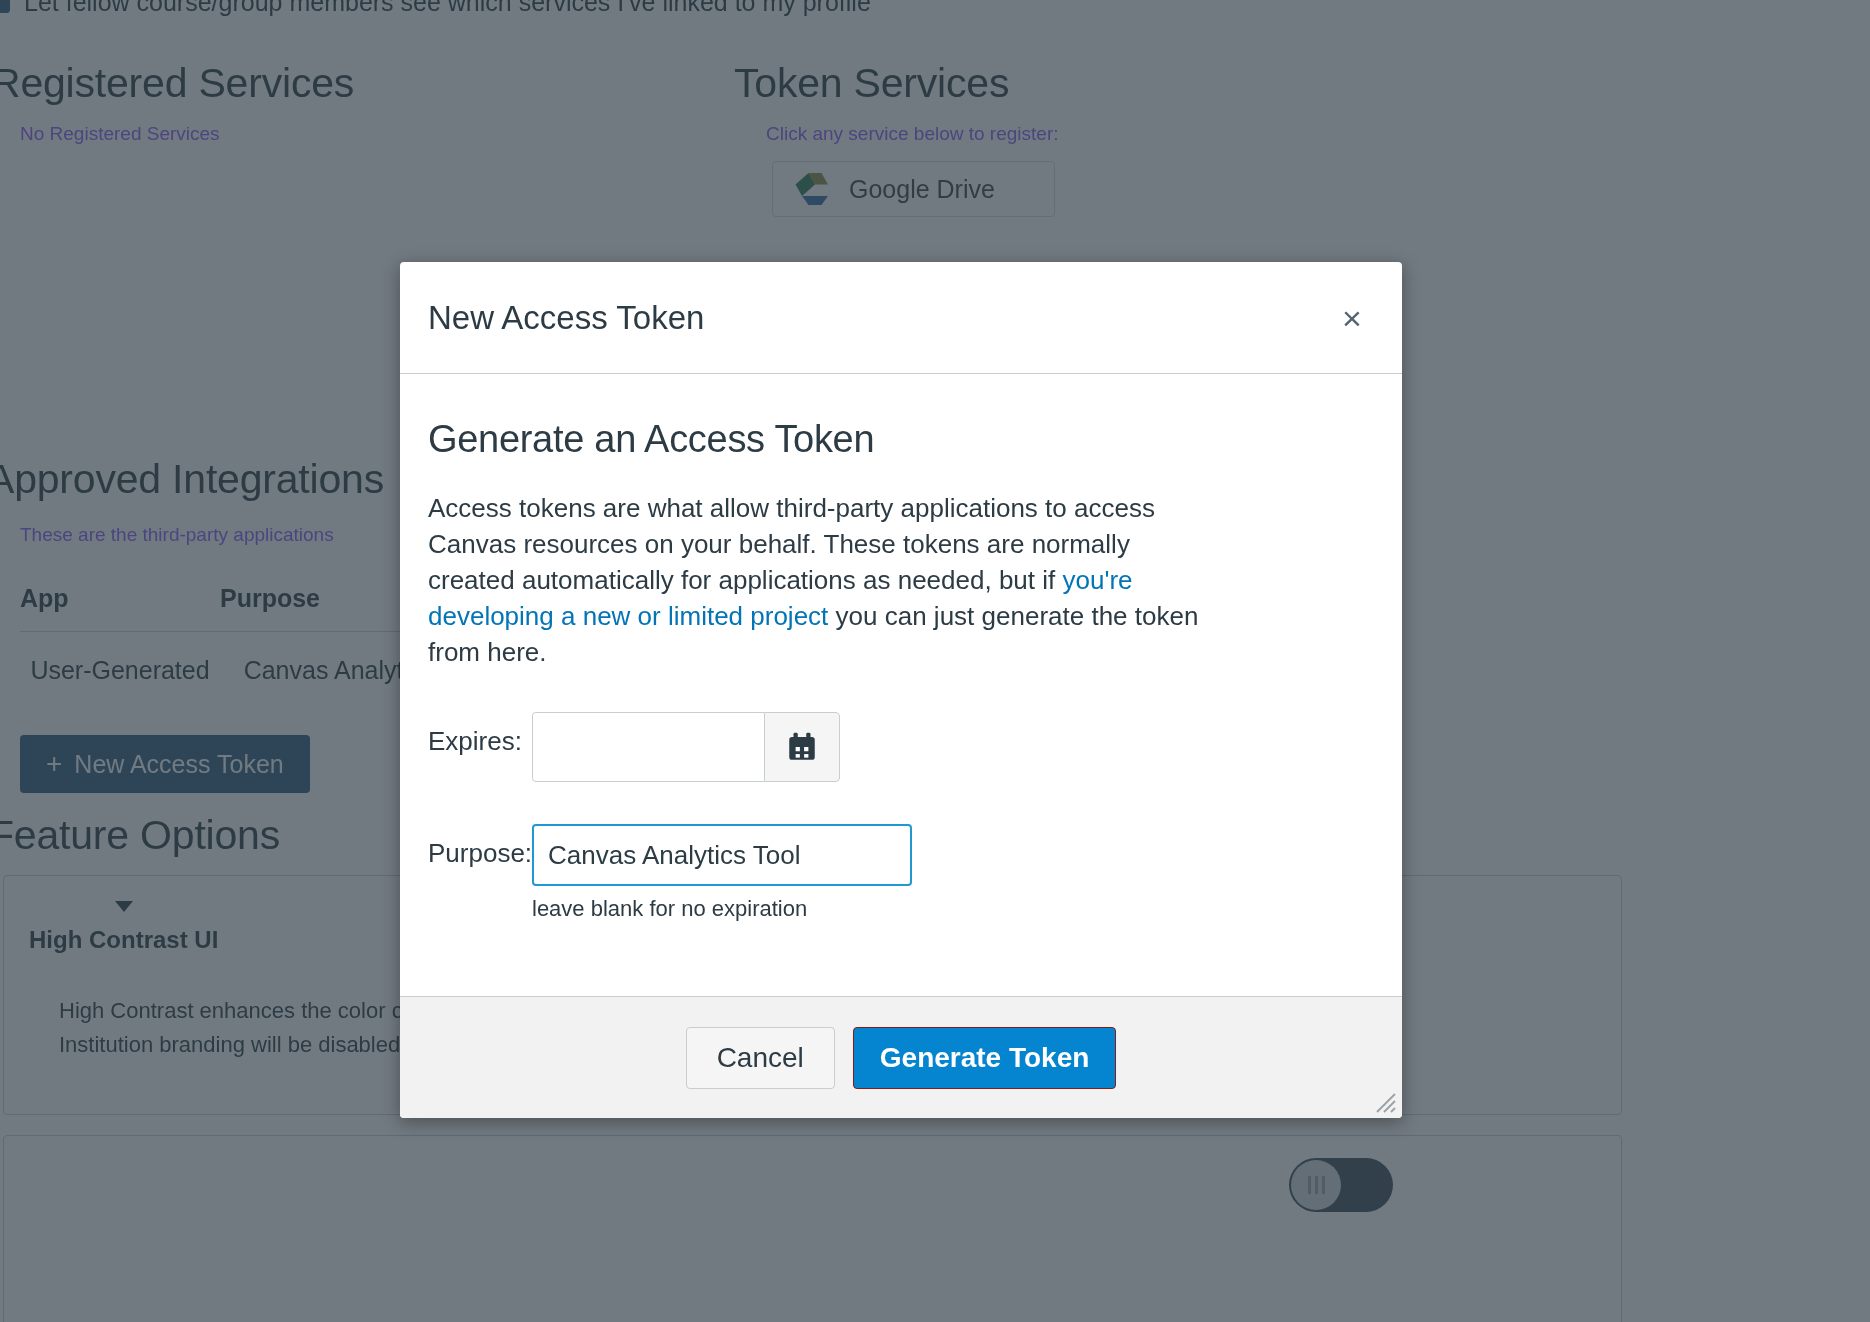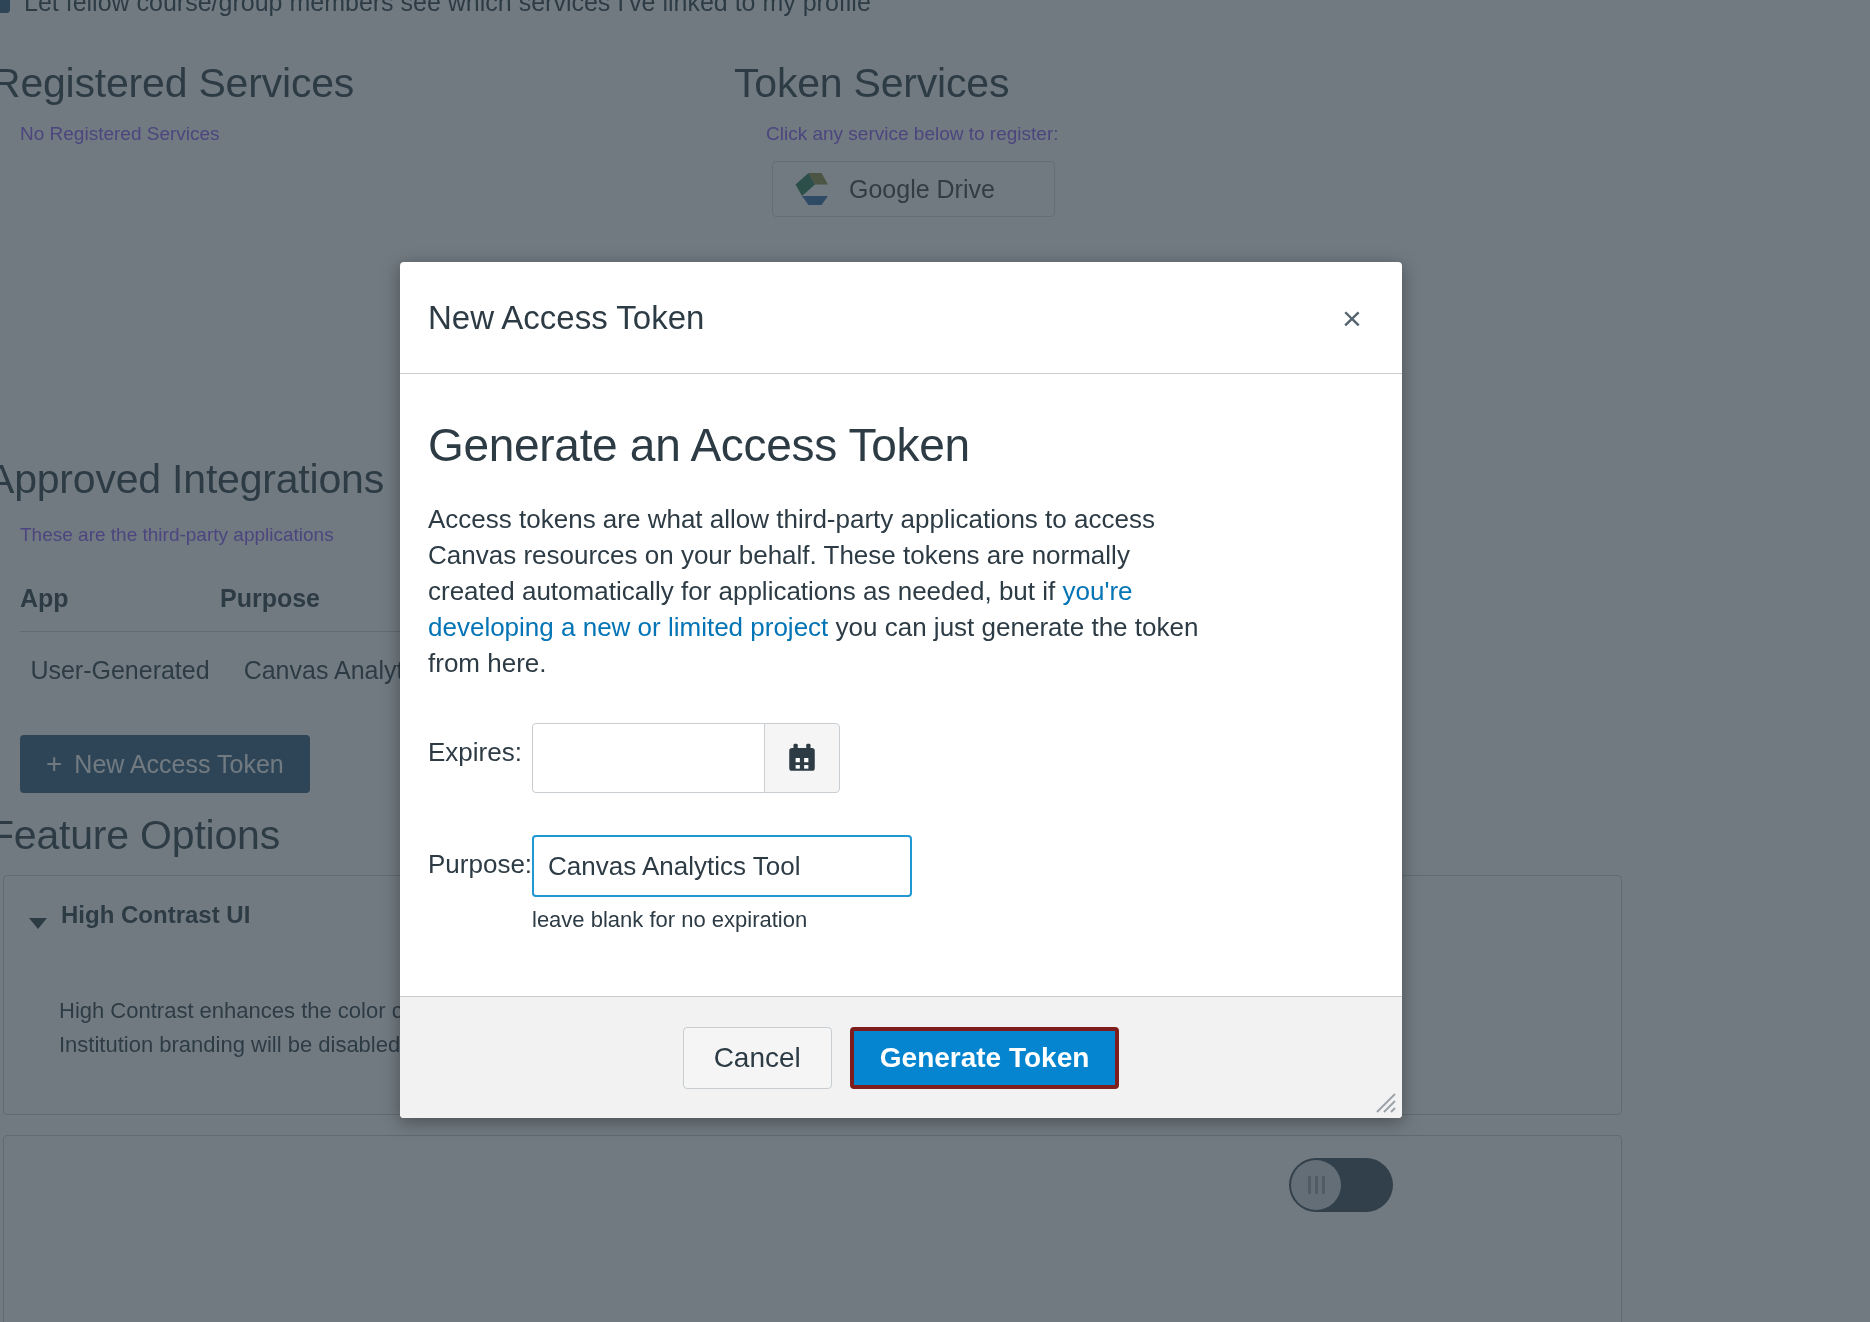--- a/index.html
+++ b/index.html
@@ -96,22 +96,22 @@
 
   .feature-card {
     position: absolute; left: 3px; top: 875px;
     width: 1619px; height: 240px;
     border: 1px solid #C7CDD1;
     border-radius: 4px;
     background: transparent;
   }
   .feature-head {
     position: absolute; left: 25px; top: 25px;
-    display: flex; align-items: flex-end; gap: 14px;
-    font-size: 24px; font-weight: bold; color: #2D3B45;
+    display: flex; align-items: center; gap: 14px;
+    font-size: 24px; font-weight: bold; color: #2D3B45; flex-direction: column;
   }
   .caret-down {
     width: 0; height: 0;
     border-left: 9px solid transparent;
     border-right: 9px solid transparent;
     border-top: 11px solid #2D3B45;
   }
   .feature-desc {
     position: absolute; left: 55px; top: 118px;
     width: 1300px; font-size: 22px; line-height: 1.55;
@@ -180,21 +180,21 @@
     display: flex; align-items: center; justify-content: center;
     font-family: inherit;
   }
 
   .modal-body {
     flex: 1 1 auto;
     padding: 44px 28px 0 28px;
     overflow: hidden;
   }
   .modal-h2 {
-    font-size: 46px; font-weight: 400; color: #2D3B45;
+    font-size: 38px; font-weight: 400; color: #2D3B45;
     letter-spacing: -0.3px;
     margin-bottom: 30px;
   }
   .modal-para {
     font-size: 26px; line-height: 1.38; color: #2D3B45;
     width: 790px;
   }
   .modal-para a { color: #0374B5; text-decoration: none; }
 
   .form-row {
@@ -251,21 +251,21 @@
   }
   .btn-cancel {
     height: 62px; padding: 0 30px;
     background: #F5F5F5; border: 1px solid #C7CDD1;
     border-radius: 4px;
     font-size: 28px; font-family: inherit; color: #2D3B45;
     cursor: pointer;
   }
   .btn-generate {
     height: 62px; padding: 0 26px;
-    background: #0585CF; border: 4px solid #7f1d1d;
+    background: #0585CF; border: 1px solid #7f1d1d;
     border-radius: 4px;
     font-size: 28px; font-weight: bold; font-family: inherit;
     color: #ffffff; cursor: pointer;
   }
   .resize-handle {
     position: absolute; right: 5px; bottom: 4px;
     width: 24px; height: 24px; cursor: nwse-resize;
     opacity: 0.55;
   }
 </style>

